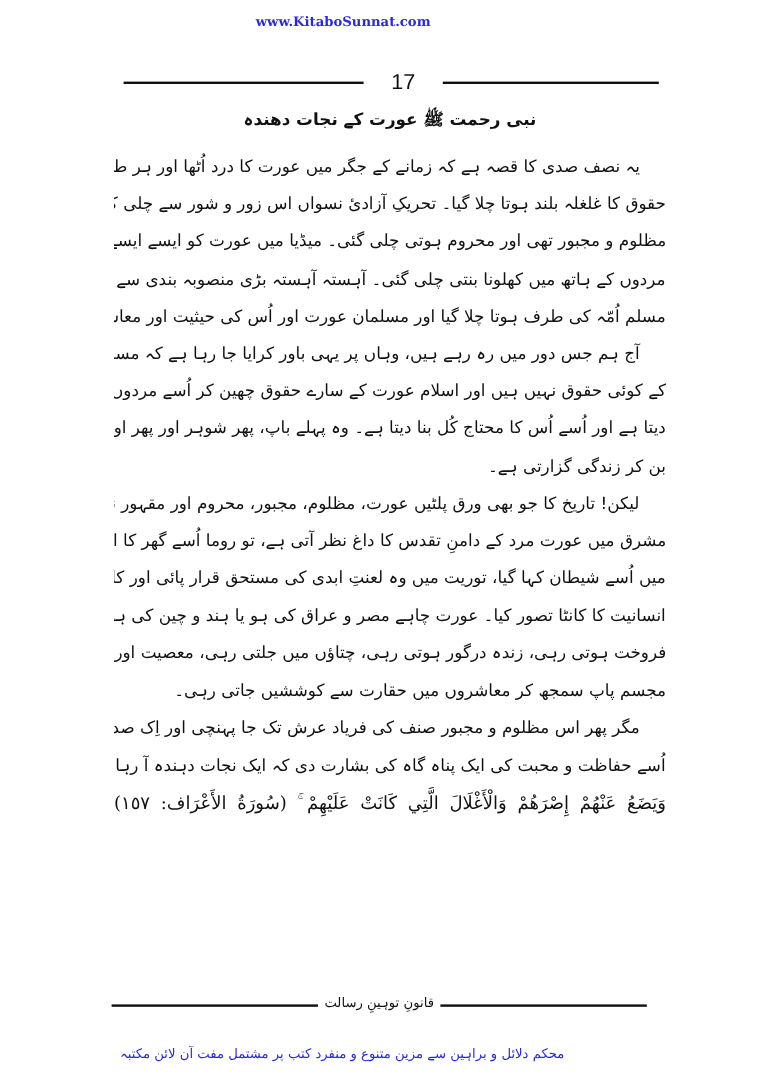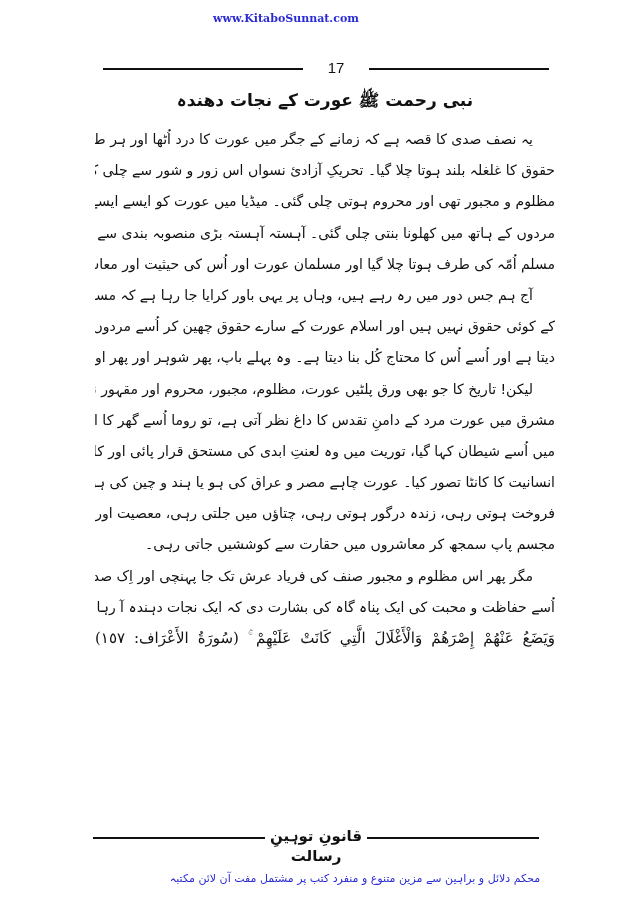--- a/index.html
+++ b/index.html
@@ -42,33 +42,33 @@
     }
     .header-rule .line.left { left: 0; width: 200px; }
     .header-rule .line.right { right: 0; width: 180px; }
     .page-number {
       position: absolute;
       top: 0;
       left: 200px;
       width: 66px;
       text-align: center;
       font-family: "Liberation Sans", sans-serif;
-      font-size: 15px;
+      font-size: 18px;
       line-height: 16px;
     }
     .chapter-title {
       position: absolute;
       top: 88px;
       left: 100px;
       width: 450px;
       text-align: center;
       direction: rtl;
       font-family: "DejaVu Sans", sans-serif;
       font-weight: bold;
-      font-size: 17px;
+      font-size: 14px;
       line-height: 24px;
     }
     .body-text {
       position: absolute;
       top: 124px;
       left: 95px;
       width: 460px;
       direction: rtl;
       text-align: right;
       font-family: "DejaVu Sans", sans-serif;
@@ -106,31 +106,31 @@
     }
     .footer-rule .line.left { left: 0; width: 172px; }
     .footer-rule .line.right { right: 0; width: 172px; }
     .book-title {
       position: absolute;
       top: 0;
       left: 172px;
       width: 102px;
       text-align: center;
       direction: rtl;
-      font-weight: bold;
-      font-size: 15px;
+      font-weight: normal;
+      font-size: 11px;
       line-height: 20px;
     }
     .footer-tagline {
       position: absolute;
       top: 872px;
       left: 100px;
       width: 510px;
       direction: rtl;
-      text-align: center;
+      text-align: left;
       font-size: 11px;
       color: #2b2bd6;
       white-space: nowrap;
     }
   </style>
 </head>
 <body>
 
 <a class="site-url">www.KitaboSunnat.com</a>
 
@@ -144,20 +144,21 @@
 
 <div class="body-text">
   <div class="line-row indent">یہ نصف صدی کا قصہ ہے کہ زمانے کے جگر میں عورت کا درد اُٹھا اور ہر طرف اُس کے</div>
   <div class="line-row">حقوق کا غلغلہ بلند ہوتا چلا گیا۔ تحریکِ آزادیٔ نسواں اس زور و شور سے چلی کہ عورت جو پہلے ہی</div>
   <div class="line-row">مظلوم و مجبور تھی اور محروم ہوتی چلی گئی۔ میڈیا میں عورت کو ایسے ایسے روپ میں پیش کیا گیا کہ وہ</div>
   <div class="line-row">مردوں کے ہاتھ میں کھلونا بنتی چلی گئی۔ آہستہ آہستہ بڑی منصوبہ بندی سے ساری سازشوں کا رُخ</div>
   <div class="line-row">مسلم اُمّہ کی طرف ہوتا چلا گیا اور مسلمان عورت اور اُس کی حیثیت اور معاشرے میں اُس کے</div>
   <div class="line-row indent">آج ہم جس دور میں رہ رہے ہیں، وہاں پر یہی باور کرایا جا رہا ہے کہ مسلمان عورت</div>
   <div class="line-row">کے کوئی حقوق نہیں ہیں اور اسلام عورت کے سارے حقوق چھین کر اُسے مردوں کے ہاتھوں میں تھما</div>
   <div class="line-row">دیتا ہے اور اُسے اُس کا محتاج کُل بنا دیتا ہے۔ وہ پہلے باپ، پھر شوہر اور پھر اولادِ نرینہ کی تابع اور محکوم</div>
+  <div class="line-row last">بن کر زندگی گزارتی ہے۔</div>
   <div class="line-row indent">لیکن! تاریخ کا جو بھی ورق پلٹیں عورت، مظلوم، مجبور، محروم اور مقہور نظر آتی ہے۔</div>
   <div class="line-row">مشرق میں عورت مرد کے دامنِ تقدس کا داغ نظر آتی ہے، تو روما اُسے گھر کا اثاثہ سمجھتا رہا، یونان</div>
   <div class="line-row">میں اُسے شیطان کہا گیا، توریت میں وہ لعنتِ ابدی کی مستحق قرار پائی اور کلیسا نے اِس کو باغِ</div>
   <div class="line-row">انسانیت کا کانٹا تصور کیا۔ عورت چاہے مصر و عراق کی ہو یا ہند و چین کی ہو، وہ جنسِ بے مایہ کی طرح</div>
   <div class="line-row">فروخت ہوتی رہی، زندہ درگور ہوتی رہی، چتاؤں میں جلتی رہی، معصیت اور گناہ کا سرچشمہ اور</div>
   <div class="line-row last">مجسم پاپ سمجھ کر معاشروں میں حقارت سے کوششیں جاتی رہی۔</div>
   <div class="line-row indent">مگر پھر اس مظلوم و مجبور صنف کی فریاد عرش تک جا پہنچی اور اِک صدائے دلنواز نے</div>
   <div class="line-row">اُسے حفاظت و محبت کی ایک پناہ گاہ کی بشارت دی کہ ایک نجات دہندہ آ رہا ہے، وہ</div>
   <div class="line-row quran-verse">وَيَضَعُ عَنْهُمْ إِصْرَهُمْ وَالْأَغْلَالَ الَّتِي كَانَتْ عَلَيْهِمْ ۚ (سُورَةُ الأَعْرَاف: ١٥٧)</div>
 </div>

